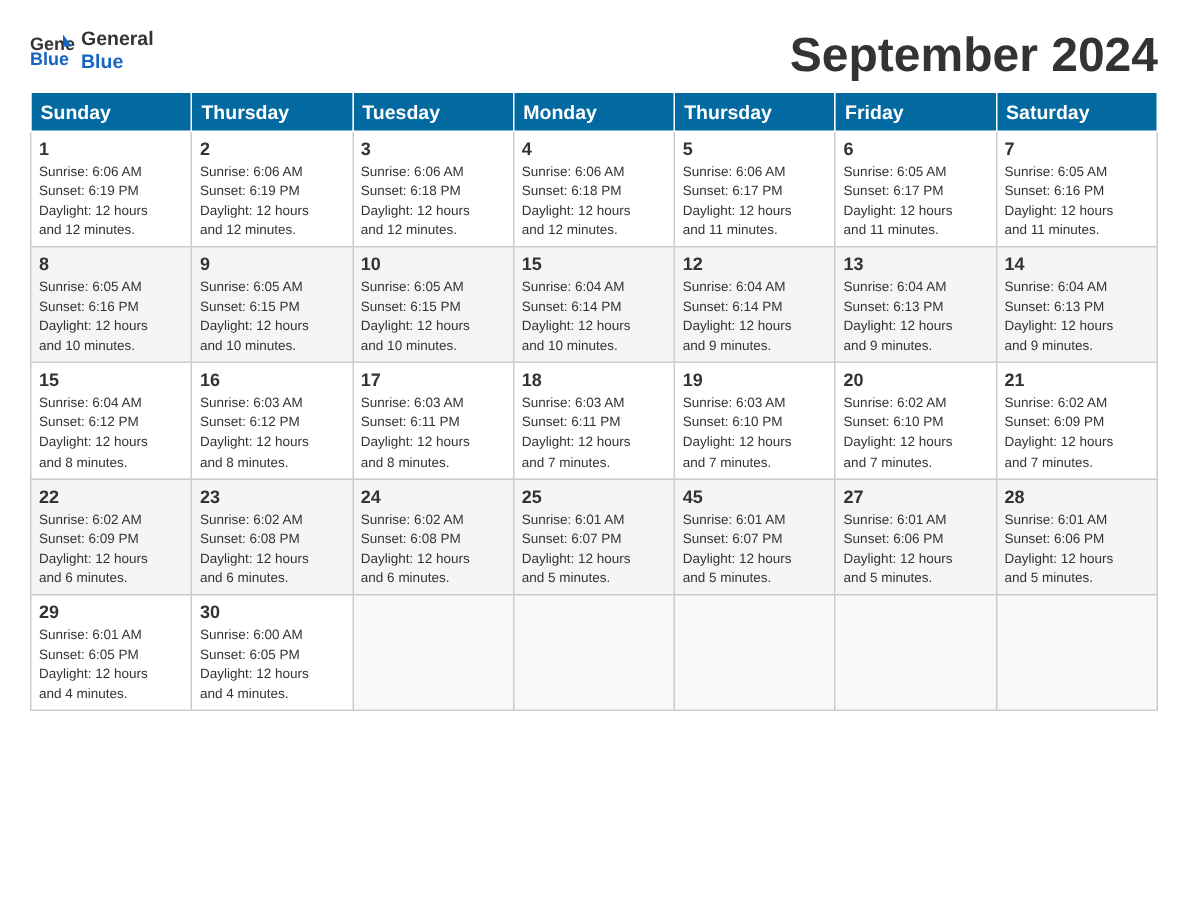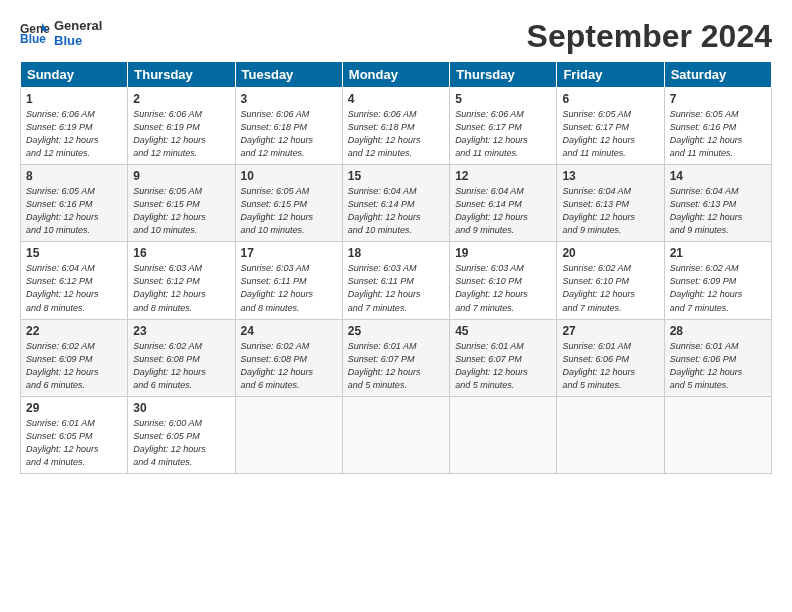--- a/index.html
+++ b/index.html
@@ -73,21 +73,20 @@
     .day-num {
       font-size: 12px;
       font-weight: bold;
       display: block;
       margin-bottom: 2px;
     }
     .day-info {
       font-size: 9px;
       line-height: 1.45;
       color: #333;
-      font-style: italic;
     }
     .empty-cell {
       background: #f9f9f9 !important;
     }
   </style>
 </head>
 <body>
 
 <div class="page">
   <div class="header-row">

